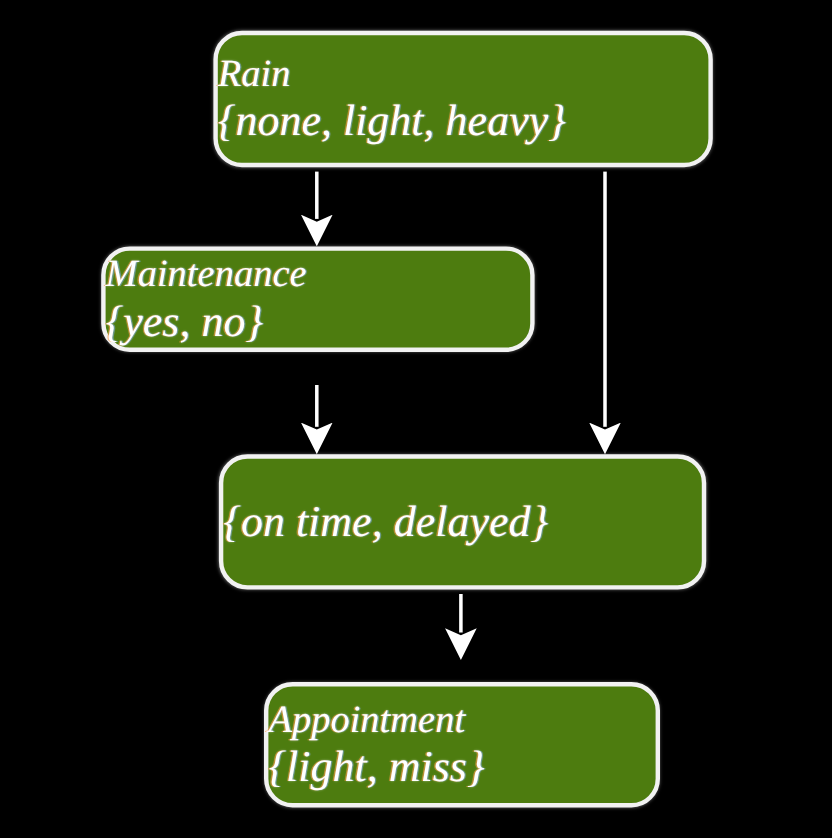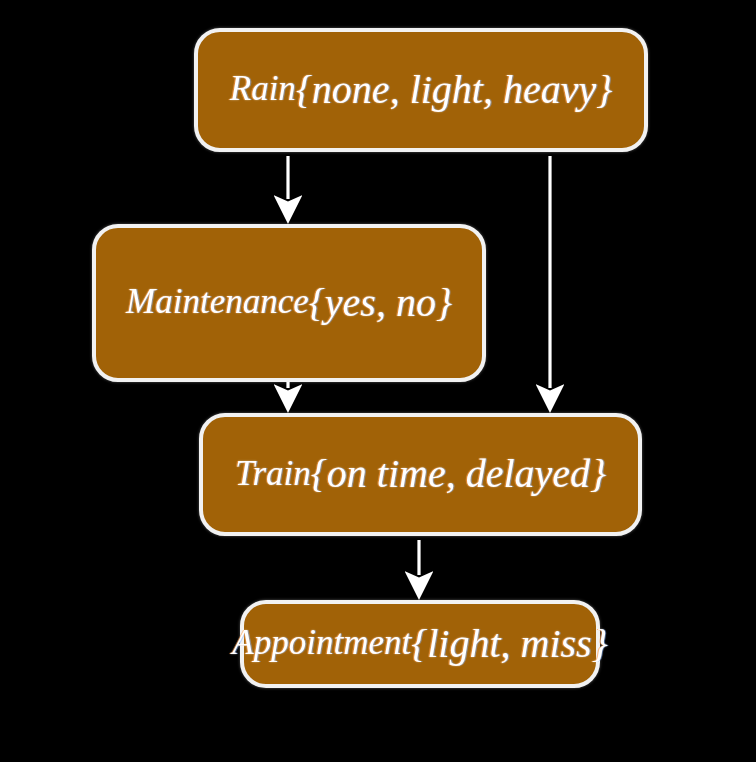--- a/index.html
+++ b/index.html
@@ -28,26 +28,26 @@
     top: 0;
     width: 756px;
     height: 762px;
     pointer-events: none;
   }
 
   
   .node {
     position: absolute;
     box-sizing: border-box;
-    background: #a16207;
+    background: #4d7c0f;
     border: 4px solid #f2f2f2;
     border-radius: 26px;
     display: flex;
-    flex-direction: row;
-    align-items: center;
+    flex-direction: column;
+    align-items: flex-start;
     justify-content: center;
     text-align: center;
     color: #ffffff;
     font-style: italic;
     line-height: 1.12;
     box-shadow: 0 0 3px rgba(255,255,255,0.35);
   }
 
   .node .label {
     display: block;
@@ -61,23 +61,23 @@
   .node .title {
     font-size: 35px;
     margin-bottom: 2px;
   }
   .node .domain {
     font-size: 40px;
   }
 
   
   #node-rain        { left: 194px; top: 28px;  width: 454px; height: 124px; }
-  #node-maintenance { left: 92px;  top: 224px; width: 394px; height: 158px; }
+  #node-maintenance { left: 92px;  top: 224px; width: 394px; height: 96px; }
   #node-train       { left: 199px; top: 413px; width: 443px; height: 123px; }
-  #node-appointment { left: 240px; top: 600px; width: 360px; height: 88px; }
+  #node-appointment { left: 240px; top: 620px; width: 360px; height: 114px; }
 </style>
 </head>
 <body>
 
 <div id="canvas">
 
   <svg id="edges" viewBox="0 0 756 762" width="756" height="762" xmlns="http://www.w3.org/2000/svg">
     <defs>
       <marker id="arrowhead" markerWidth="9" markerHeight="9" refX="1.2" refY="4.5" orient="auto" markerUnits="strokeWidth">
         <path d="M0,0 L9,4.5 L0,9 L2.0,4.5 Z" fill="#ffffff"></path>
@@ -97,21 +97,20 @@
     <span class="label title">Rain</span>
     <span class="label domain">{none, light, heavy}</span>
   </div>
 
   <div class="node" id="node-maintenance">
     <span class="label title">Maintenance</span>
     <span class="label domain">{yes, no}</span>
   </div>
 
   <div class="node" id="node-train">
-    <span class="label title">Train</span>
     <span class="label domain">{on time, delayed}</span>
   </div>
 
   <div class="node" id="node-appointment">
     <span class="label title">Appointment</span>
     <span class="label domain">{light, miss}</span>
   </div>
 
 </div>
 

